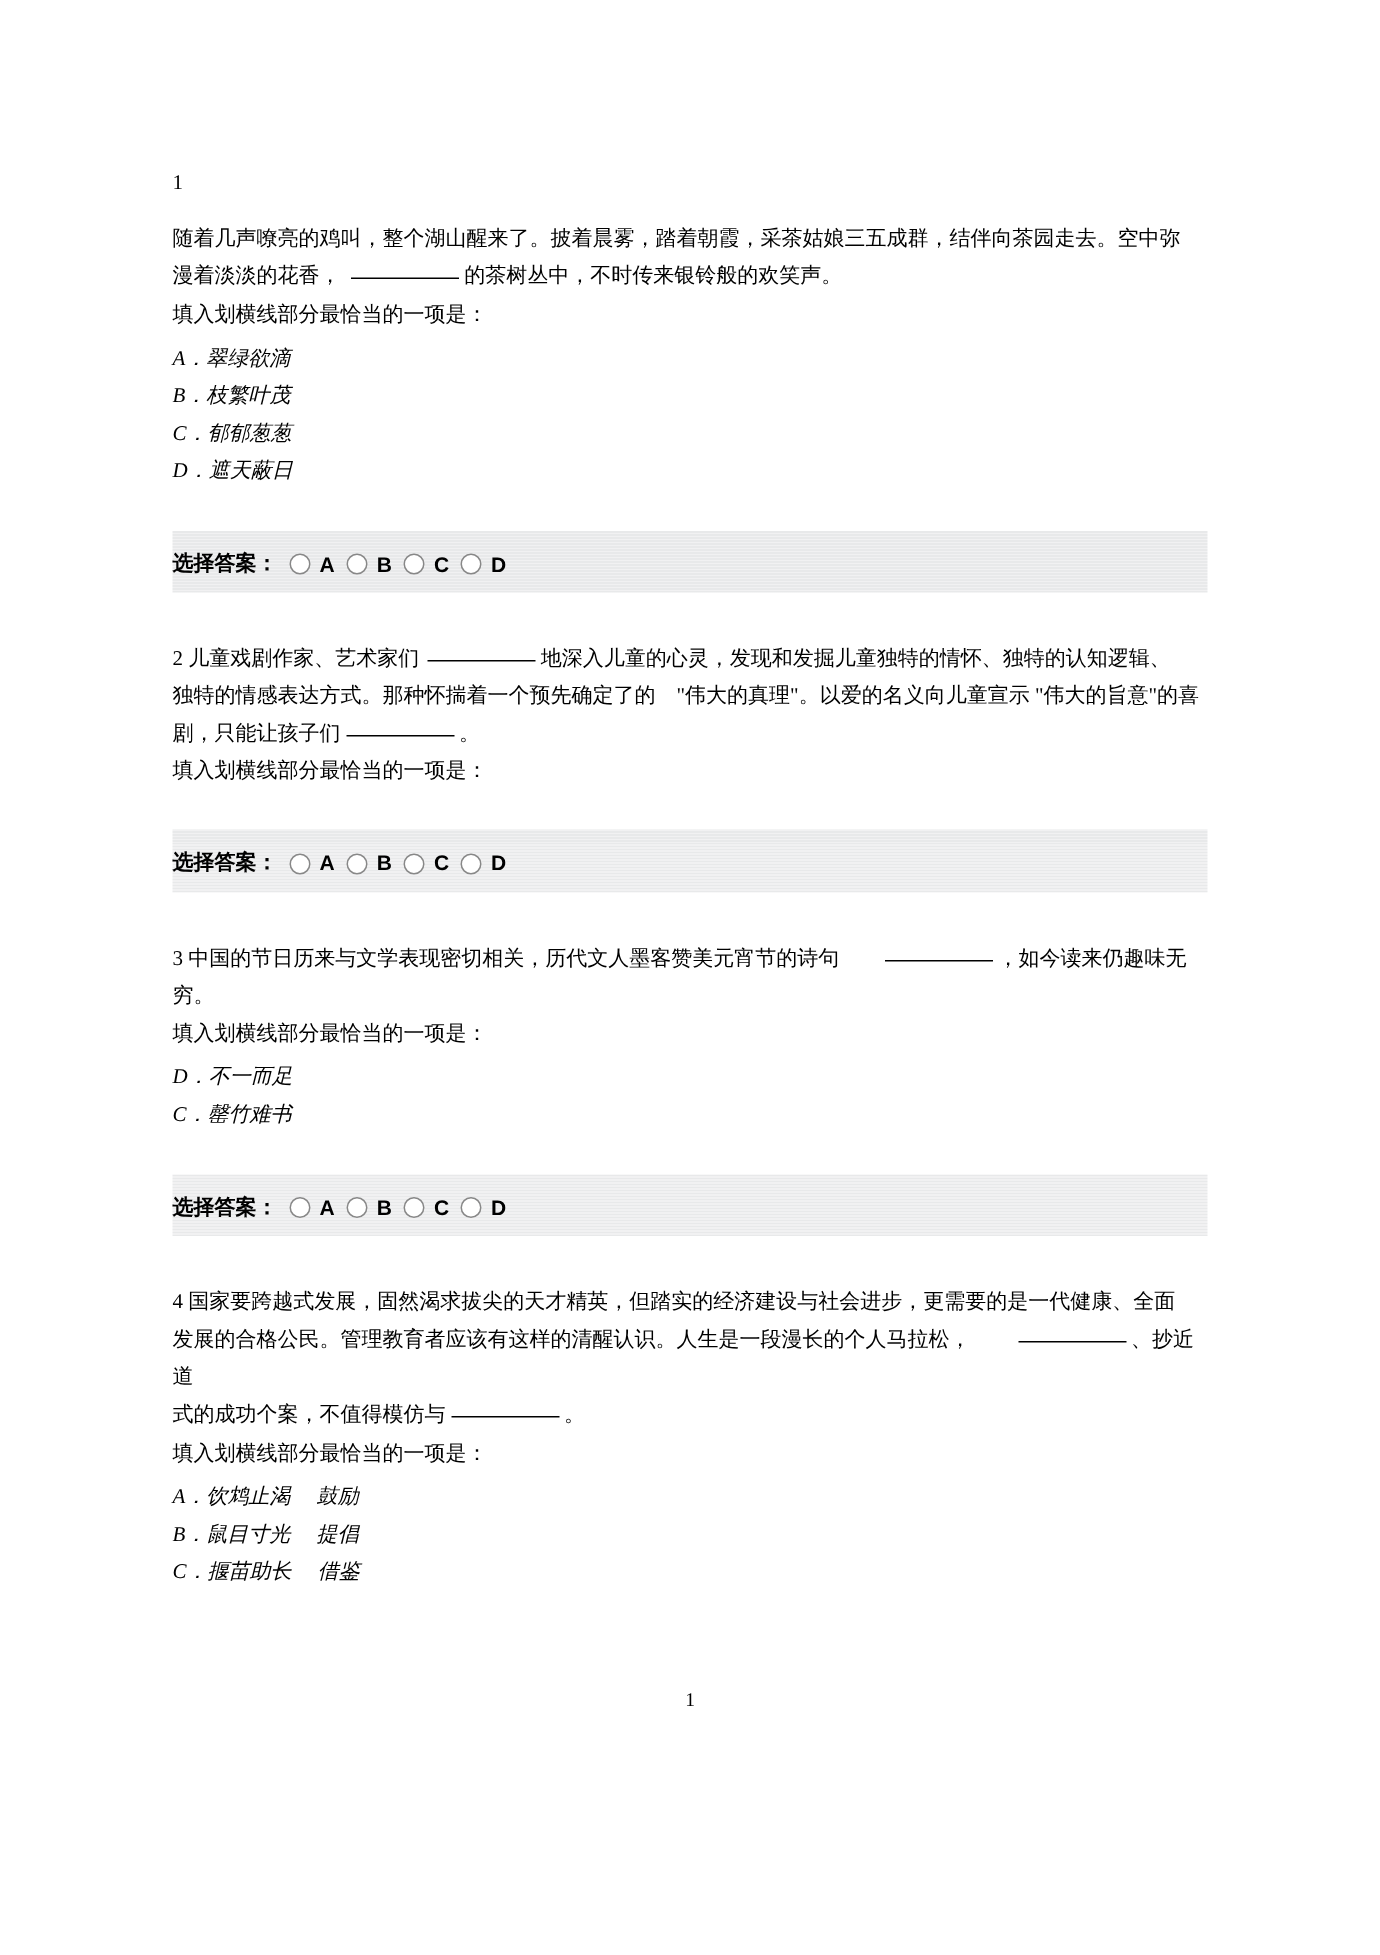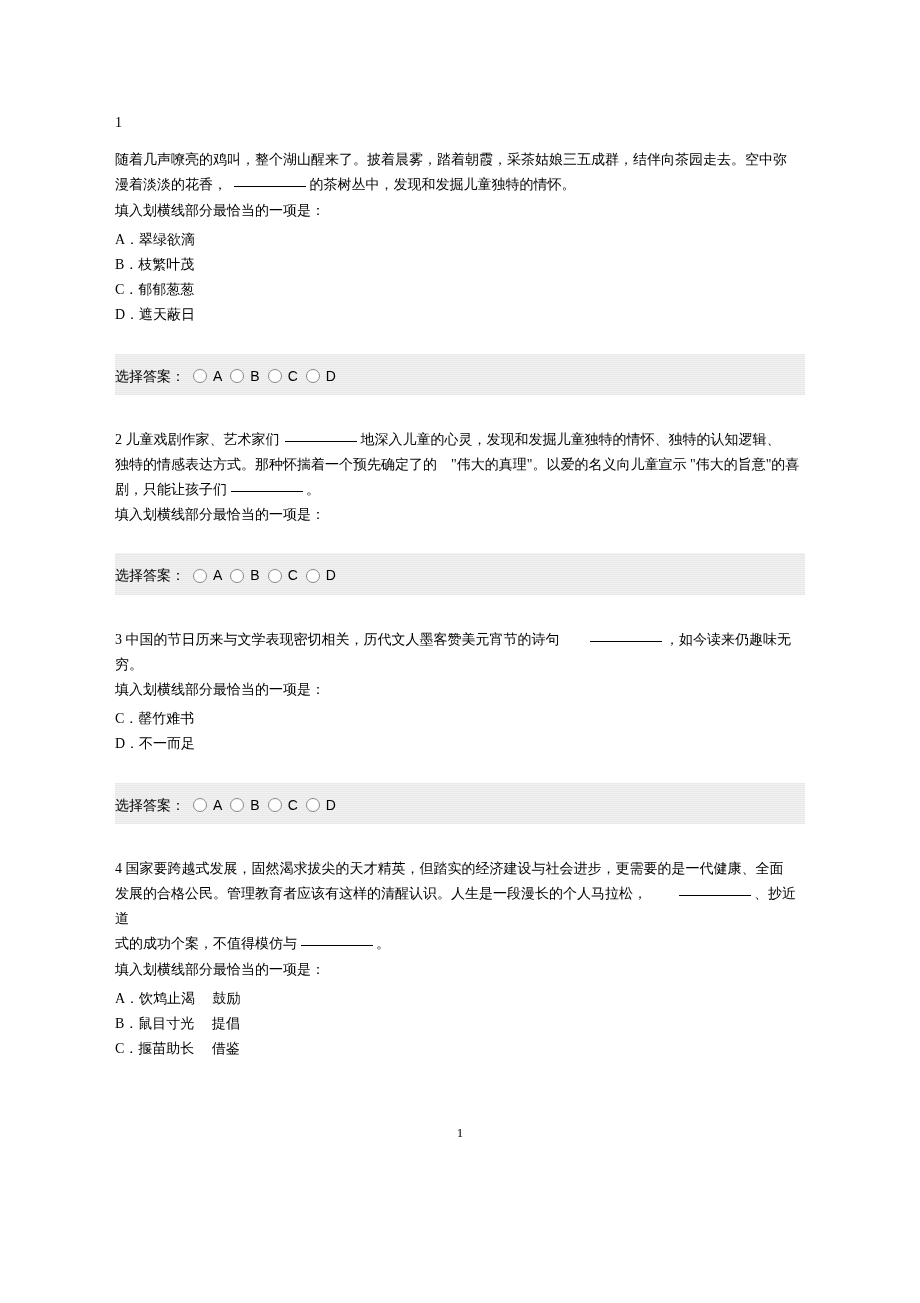--- a/index.html
+++ b/index.html
@@ -14,38 +14,40 @@
       box-sizing: border-box;
     }
     .question-block {
       margin-bottom: 26px;
     }
     .question-text {
       margin-bottom: 4px;
     }
     .options {
       margin-bottom: 18px;
+      font-style: italic;
     }
     .option-line {
       margin: 0;
     }
     .blank {
       display: inline-block;
       border-bottom: 1px solid #000;
       width: 72px;
       vertical-align: baseline;
       position: relative;
       top: -2px;
     }
     .answer-strip {
       background: repeating-linear-gradient(0deg, #e8e9ea 0, #e8e9ea 1px, #f1f1f2 1px, #f1f1f2 2px);
       padding: 10px 0 6px 0;
       margin-bottom: 32px;
       display: flex;
       align-items: flex-end;
+      font-weight: bold;
     }
     .answer-label {
       margin-right: 8px;
     }
     .radio-set {
       display: flex;
       align-items: center;
       gap: 2px;
     }
     .radio-item {
@@ -80,21 +82,21 @@
   </style>
 </head>
 <body>
 
 <div class="question-block">
   <div class="question-text">
     <div><span class="qnum-inline">1</span></div>
     <div style="height:12px"></div>
     <div>随着几声嘹亮的鸡叫，整个湖山醒来了。披着晨雾，踏着朝霞，采茶姑娘三五成群，结伴向茶园走去。空中弥</div>
     <div>
-      <span>漫着淡淡的花香，</span>&nbsp;&nbsp;<span class="blank"></span><span> 的茶树丛中，发现和发掘儿童独特的情怀。</span>
+      <span>漫着淡淡的花香，</span>&nbsp;&nbsp;<span class="blank"></span><span> 的茶树丛中，不时传来银铃般的欢笑声。</span>
     </div>
     <div>填入划横线部分最恰当的一项是：</div>
   </div>
   <div class="options">
     <div class="option-line">A．翠绿欲滴</div>
     <div class="option-line">B．枝繁叶茂</div>
     <div class="option-line">C．郁郁葱葱</div>
     <div class="option-line">D．遮天蔽日</div>
   </div>
 </div>
@@ -157,22 +159,22 @@
 </div>
 
 <div class="question-block">
   <div class="question-text">
     <div>
       <span class="qnum-inline">3</span><span class="qpre"> 中国的节日历来与文学表现密切相关，历代文人墨客赞美元宵节的诗句　　</span><span class="blank"></span><span> ，如今读来仍趣味无穷。</span>
     </div>
     <div>填入划横线部分最恰当的一项是：</div>
   </div>
   <div class="options">
+    <div class="option-line">D．不一而足</div>
     <div class="option-line">C．罄竹难书</div>
-    <div class="option-line">D．不一而足</div>
   </div>
 </div>
 
 <div class="answer-strip">
   <span class="answer-label">选择答案：</span>
   <span class="radio-set">
     <span class="radio-item">
         <span class="radio-circle"></span>
         <span class="radio-letter">A</span>
       </span>

